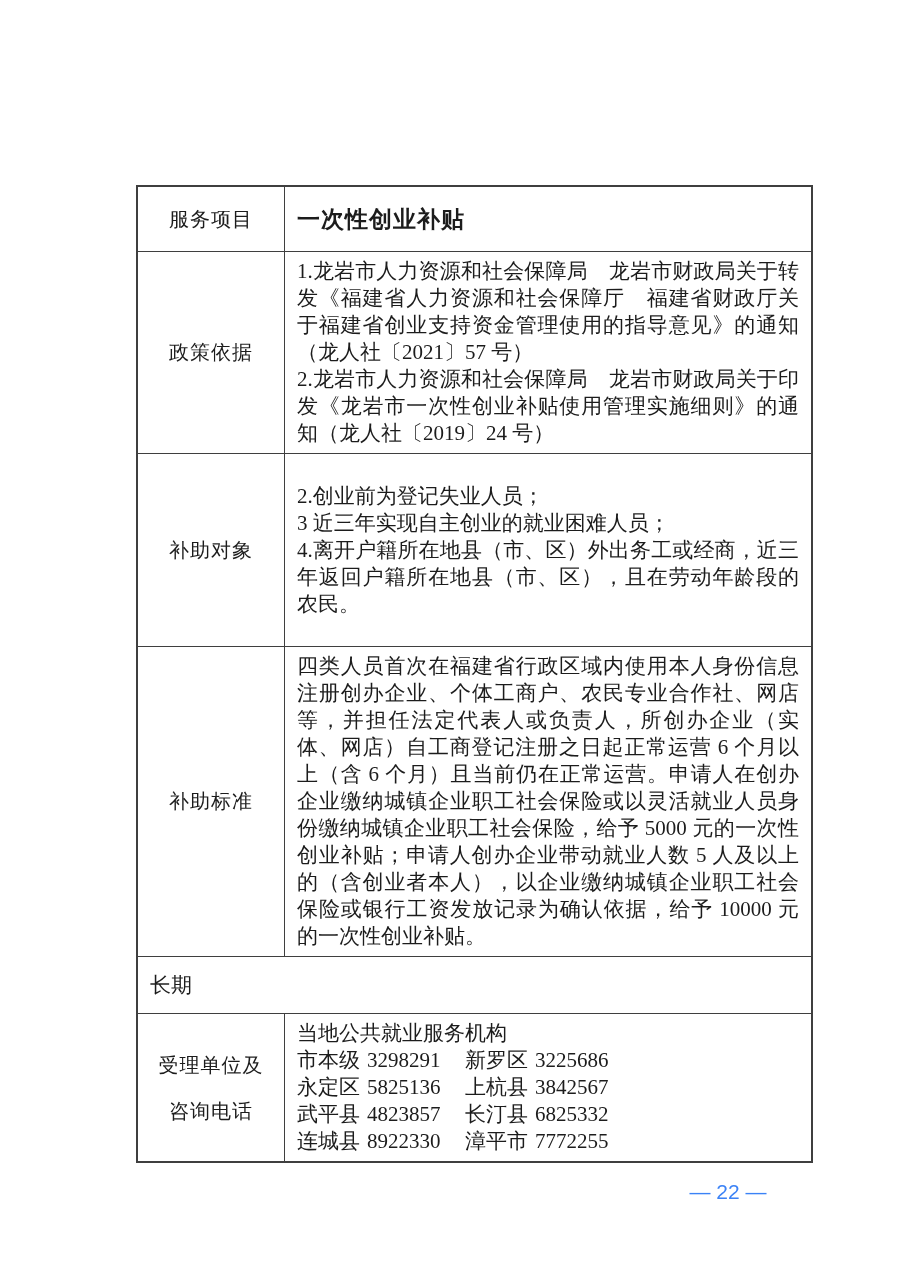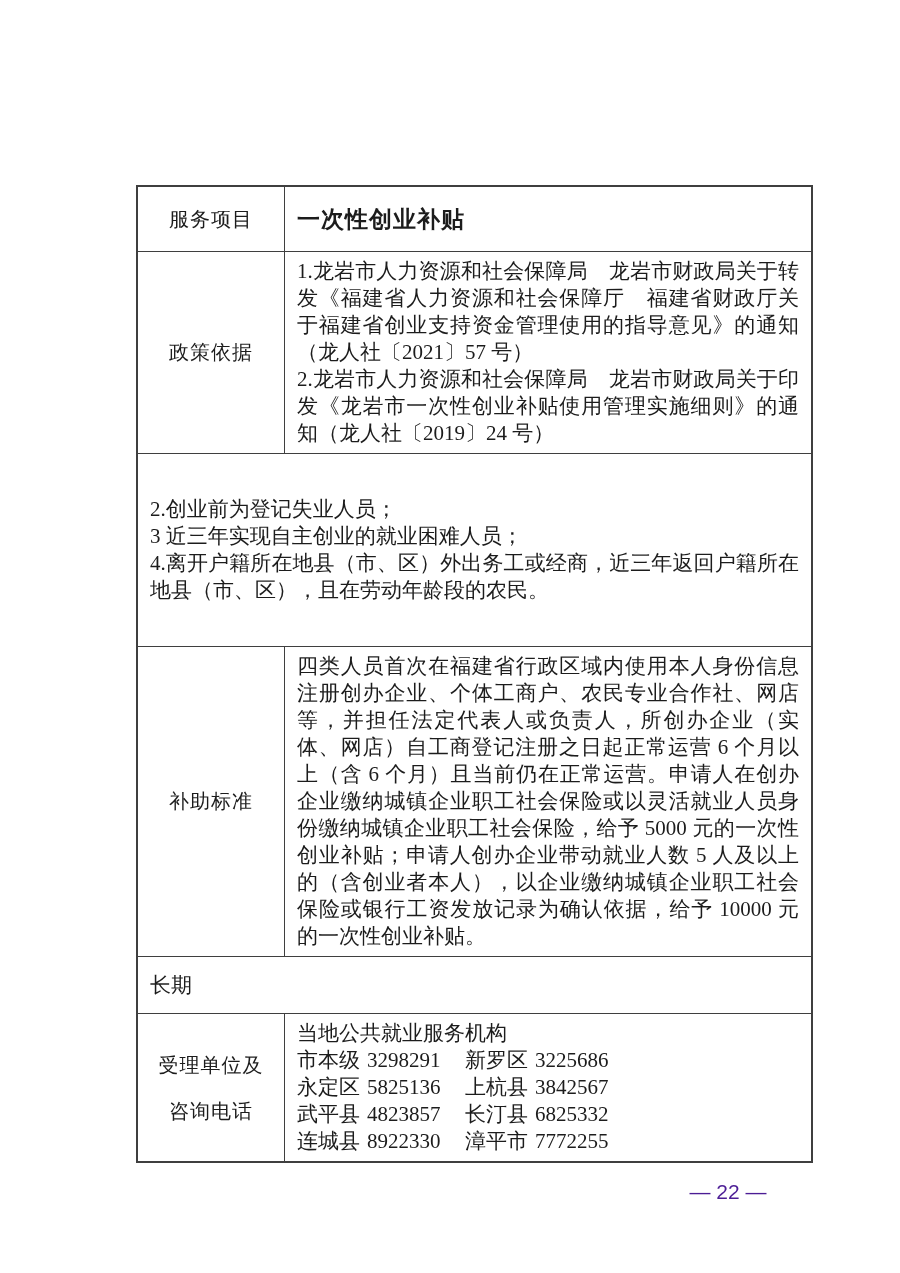--- a/index.html
+++ b/index.html
@@ -91,21 +91,21 @@
   }
   .phone-name { margin-right: 7px; }
   .page-number {
     position: absolute;
     left: 658px;
     top: 1180px;
     width: 140px;
     text-align: center;
     font-family: "Liberation Sans", "DejaVu Sans", sans-serif;
     font-size: 21px;
-    color: #4c1d95;
+    color: #3b82f6;
   }
 </style>
 </head>
 <body>
 
 <div class="page">
   <div class="policy-table">
 
     <div class="row r1">
       <div class="label-cell">
@@ -120,20 +120,23 @@
       <div class="label-cell">
         <span>政策依据</span>
       </div>
       <div class="content-cell">
         <div class="para">1.龙岩市人力资源和社会保障局　龙岩市财政局关于转发《福建省人力资源和社会保障厅　福建省财政厅关于福建省创业支持资金管理使用的指导意见》的通知（龙人社〔2021〕57 号）</div>
         <div class="para">2.龙岩市人力资源和社会保障局　龙岩市财政局关于印发《龙岩市一次性创业补贴使用管理实施细则》的通知（龙人社〔2019〕24 号）</div>
       </div>
     </div>
 
     <div class="row r3">
+      <div class="label-cell">
+        <span>补助对象</span>
+      </div>
       <div class="content-cell">
         <div class="para">2.创业前为登记失业人员；</div>
         <div class="para">3 近三年实现自主创业的就业困难人员；</div>
         <div class="para">4.离开户籍所在地县（市、区）外出务工或经商，近三年返回户籍所在地县（市、区），且在劳动年龄段的农民。</div>
       </div>
     </div>
 
     <div class="row r4">
       <div class="label-cell">
         <span>补助标准</span>

